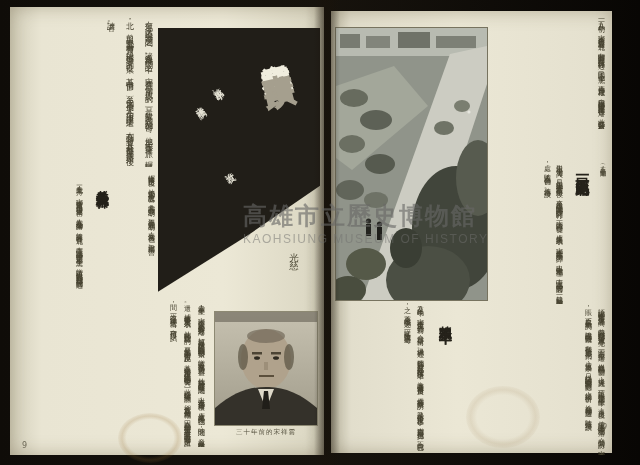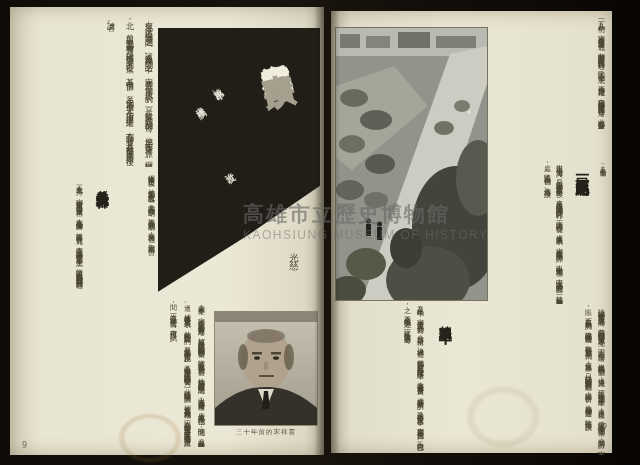--- a/index.html
+++ b/index.html
@@ -54,21 +54,21 @@
   #headline-note{left:268px;top:150px;height:84px;font-size:6px;line-height:8px;
     letter-spacing:0.5px;color:#55513f;}
   #headline{left:240px;top:156px;height:134px;font-size:14px;line-height:22px;letter-spacing:0.5px;}
   #blk-beside{left:160px;top:148px;width:74px;height:145px;font-size:7px;line-height:12px;}
   #heading-right{left:101px;top:305px;height:100px;font-size:13px;line-height:26px;letter-spacing:1px;}
   #blk-br-right{left:130px;top:292px;width:146px;height:152px;font-size:7px;line-height:13px;}
   #blk-br-left{left:7px;top:290px;width:88px;height:152px;font-size:7px;line-height:13px;}
   #pagenum-right{left:266px;top:412px;font-style:italic;}
   
   #watermark{position:absolute;left:243px;top:200px;width:230px;pointer-events:none;}
-  #wm1{font-size:21px;font-weight:bold;letter-spacing:2px;color:rgba(104,104,102,0.62);
+  #wm1{font-size:24px;font-weight:bold;letter-spacing:2px;color:rgba(104,104,102,0.62);
        font-family:Liberation Mono, monospace;white-space:nowrap;}
   #wm2{font-size:12px;letter-spacing:1.5px;color:rgba(112,112,110,0.5);margin-top:0;
        font-family:"Liberation Sans","DejaVu Sans",sans-serif;white-space:nowrap;}
   
   .stain{position:absolute;border-radius:50%;pointer-events:none;}
   #stain-left{left:118px;top:413px;width:64px;height:50px;
     background:radial-gradient(ellipse at center,rgba(0,0,0,0) 52%,rgba(150,110,50,0.20) 62%,rgba(150,110,50,0.04) 72%,rgba(0,0,0,0) 80%);}
   #stain-right{left:466px;top:386px;width:74px;height:62px;
     background:radial-gradient(ellipse at center,rgba(0,0,0,0) 50%,rgba(140,105,55,0.12) 62%,rgba(0,0,0,0) 76%);}
 </style>

